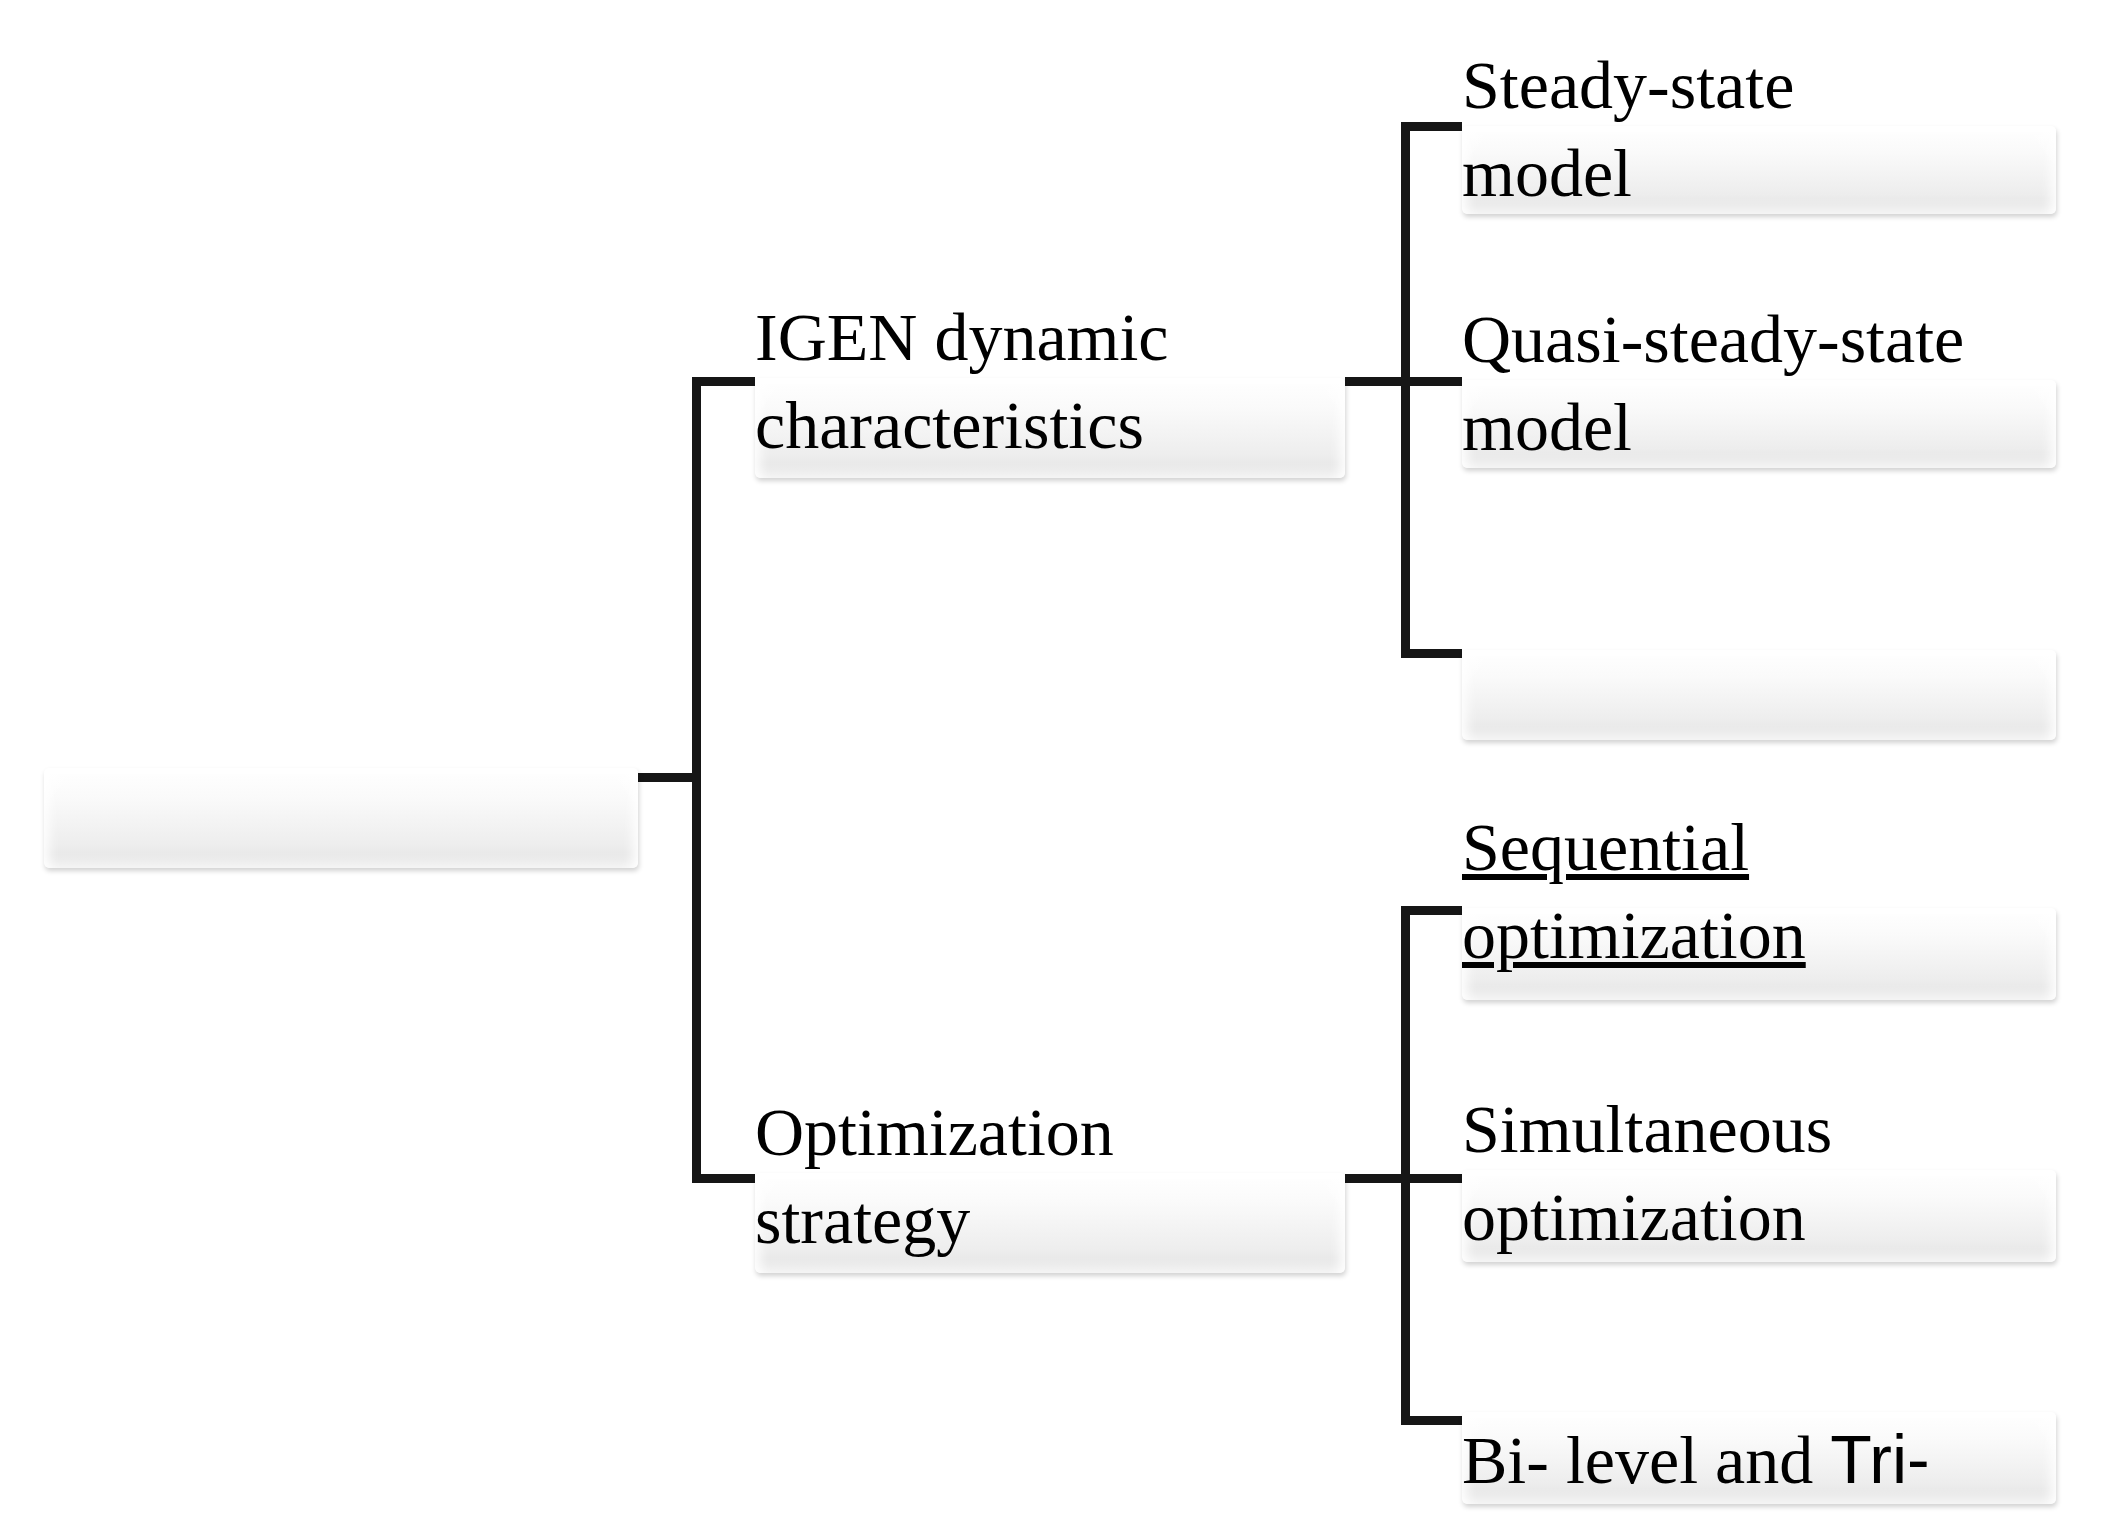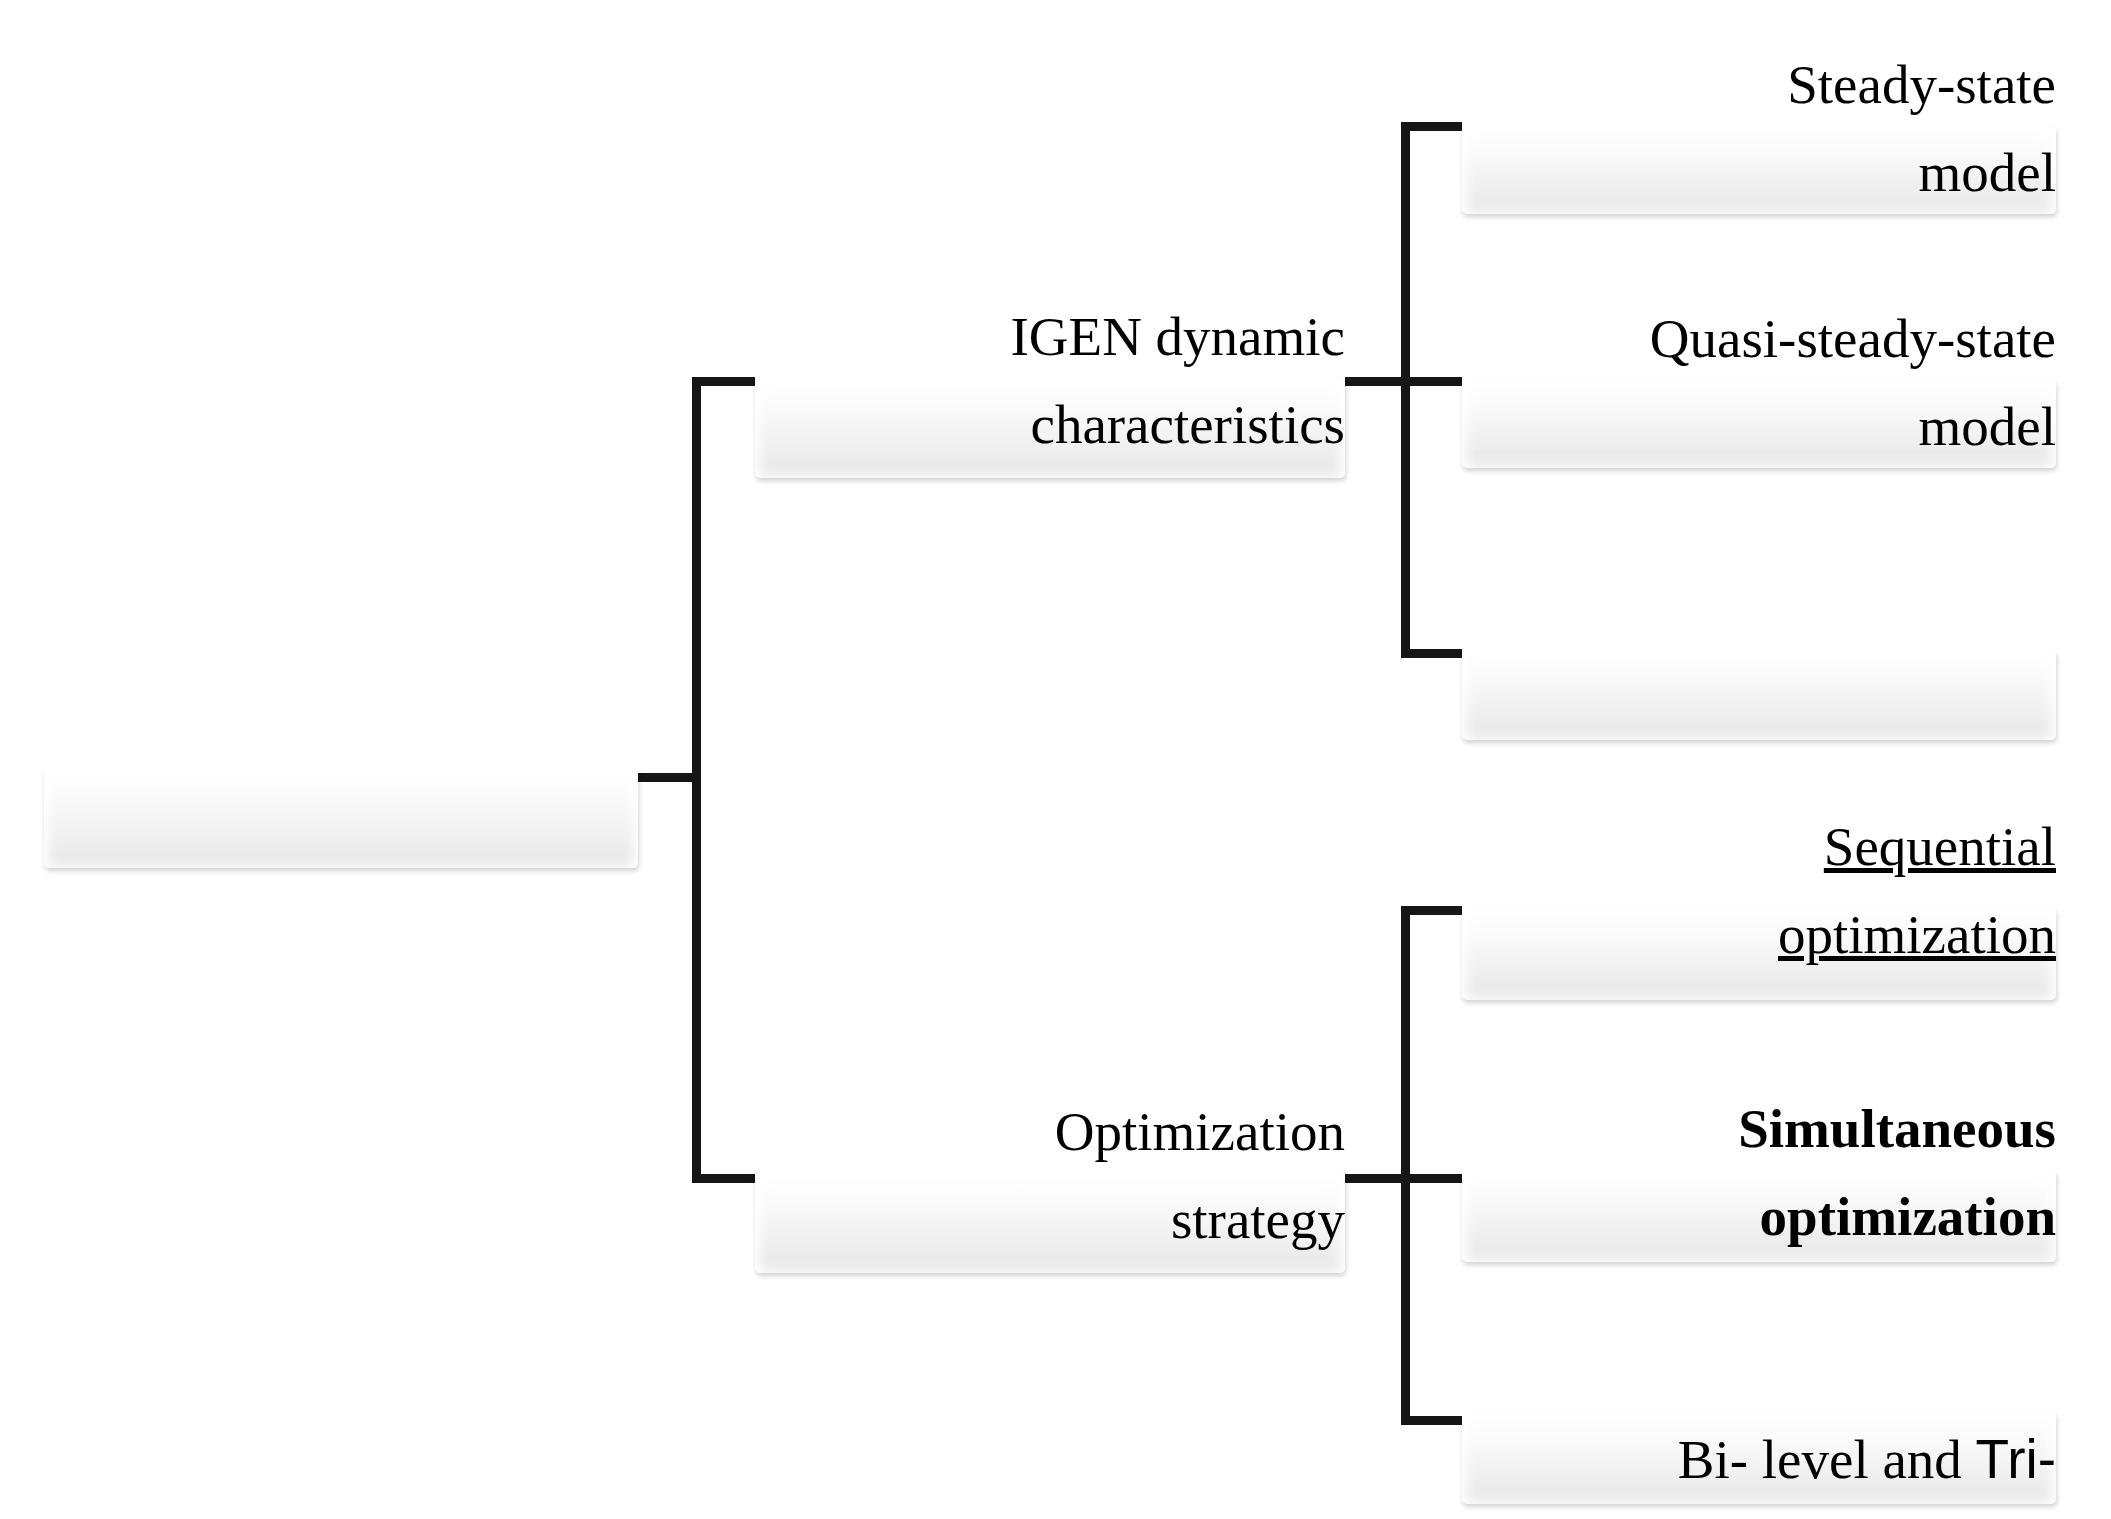--- a/index.html
+++ b/index.html
@@ -24,22 +24,22 @@
       linear-gradient(180deg, #ffffff 0%, #fafafa 30%, #ededed 78%, #e1e1e1 100%);
     box-shadow:
       inset 0 12px 10px -6px #ffffff,
       inset 14px 0 12px -9px rgba(255,255,255,0.95),
       inset -14px 0 12px -9px rgba(255,255,255,0.95),
       inset 0 -14px 12px -8px rgba(255,255,255,0.75),
       1px 3px 5px rgba(0,0,0,0.18);
   }
   .label {
     position: absolute;
-    text-align: right;
-    font-size: 55px;
+    text-align: left;
+    font-size: 68px;
     line-height: 88px;
     color: #000000;
     white-space: pre-line;
     letter-spacing: 0px;
   }
   .sans { font-family: "Liberation Sans", "DejaVu Sans", sans-serif; }
 </style>
 </head>
 <body>
 
@@ -80,21 +80,21 @@
   <div class="label" style="left:1462px; top:41px; width:594px;">Steady-state
 model</div>
 
   <div class="label" style="left:1462px; top:295px; width:594px;">Quasi-steady-state
 model</div>
 
 
   <div class="label" style="left:1462px; top:803px; width:594px;text-decoration:underline;">Sequential
 optimization</div>
 
-  <div class="label" style="left:1462px; top:1085px; width:594px;font-weight:bold;">Simultaneous
+  <div class="label" style="left:1462px; top:1085px; width:594px;">Simultaneous
 optimization</div>
 
   <div class="label" style="left:1462px; top:1327px; width:594px;">
     <span>Bi- level and </span><span class="sans">Tri-
 level </span><span>optimization</span>
   </div>
 
 </div>
 
 </body></html>

